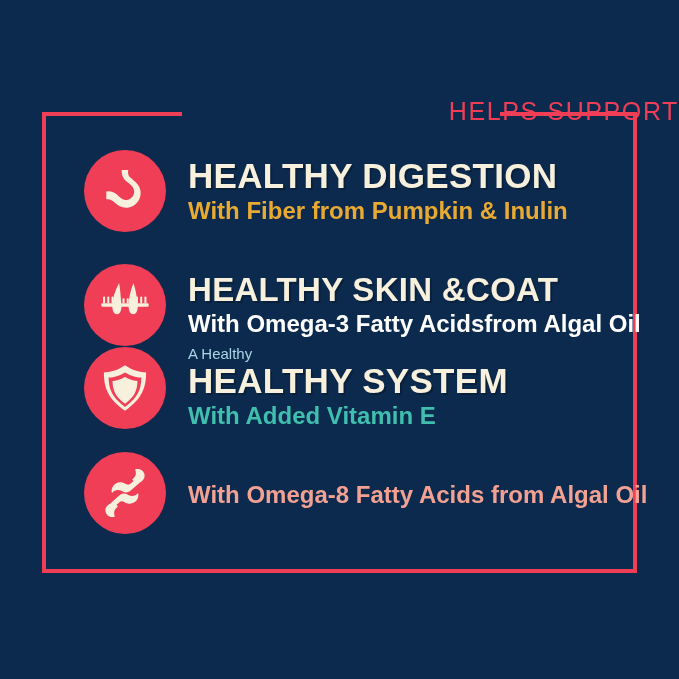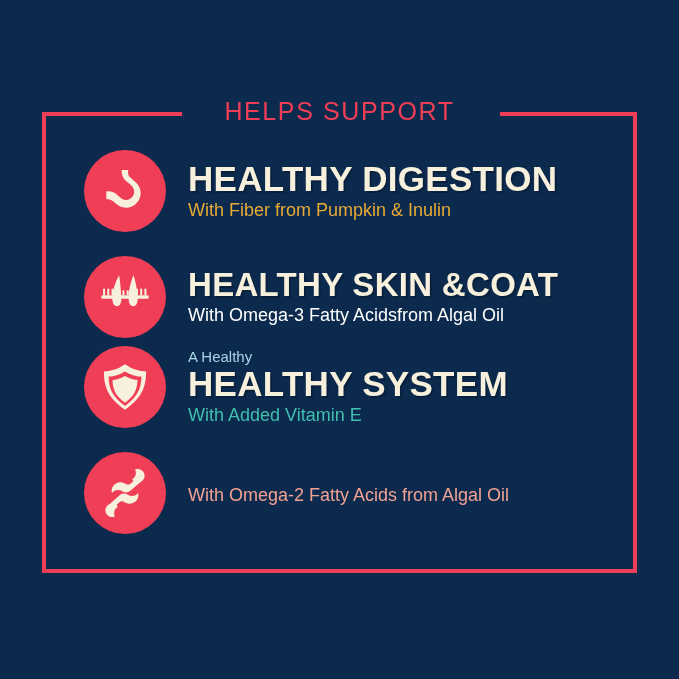--- a/index.html
+++ b/index.html
@@ -35,21 +35,21 @@
     top: 104px;
     width: 318px;
     height: 22px;
     background: #0c2a4d;
   }
   .helps-support {
     position: absolute;
     left: 0;
     top: 97px;
     width: 679px;
-    text-align: center;
+    text-align: right;
     color: #ef3e56;
     font-family: "Liberation Sans", sans-serif;
     font-size: 25px;
     font-weight: 400;
     letter-spacing: 1.6px;
   }
 
   
   .rows {
     position: absolute;
@@ -59,21 +59,21 @@
     height: 679px;
   }
   .row {
     position: absolute;
     left: 84px;
     width: 540px;
     display: flex;
     align-items: center;
   }
   .row-1 { top: 150px; }
-  .row-2 { top: 256px; }
+  .row-2 { top: 264px; }
   .row-3 { top: 346px; }
   .row-4 { top: 452px; }
 
   .icon-badge {
     flex: 0 0 auto;
     width: 82px;
     height: 82px;
     border-radius: 50%;
     background: #ef3e56;
     display: flex;
@@ -101,22 +101,22 @@
     font-size: 35px;
     line-height: 1.0;
     letter-spacing: 0.3px;
     color: #f6f0dd;
     text-shadow: 2px 2px 0 rgba(0,0,0,0.22);
     white-space: nowrap;
   }
   .title-sm { font-size: 33px; }
   .subtitle {
     font-family: "Liberation Sans", sans-serif;
-    font-size: 18px;
-    font-weight: 400;
+    font-size: 24px;
+    font-weight: 700;
     line-height: 1.15;
     margin-top: 4px;
     white-space: nowrap;
   }
 </style>
 </head>
 <body>
 
 <div id="poster">
 
@@ -200,18 +200,18 @@
 
             <path d="M12 58 c-4 -3.5 -3.5 -9 0.5 -12 l12.5 -11 c3.5 -3 7.5 -2.8 11 -0.6 c4.5 2.8 9.5 1 12 -2.4
                      c1.5 4 -0.5 9 -4.5 11.5 c-4 2.5 -8.5 2 -12 -0.2 c-2.6 -1.6 -5 -1.2 -7 0.6 l-10.5 9.5 c-2 1.8 -2.5 3.6 -2 5 z"></path>
             <path d="M19.5 61 c-5 2 -10.5 -1 -11.5 -6.2 c-0.9 -4.8 2.6 -9.2 7.6 -9.6 c3.4 -0.3 6 1 7.6 3.4
                      c-1.6 1.4 -3 2.8 -3.8 4.4 c-1.2 2.4 -0.9 5.4 0.1 8 z"></path>
           </g>
         </svg>
       </div>
       <div class="row-text">
 
-        <div class="subtitle" style="color:#f2a192">With Omega-2 Fatty Acids from Algal Oil</div>
+        <div class="subtitle" style="color:#f2a192">With Omega-8 Fatty Acids from Algal Oil</div>
       </div>
     </div>
 
   </div>
 </div>
 
 </body></html>

